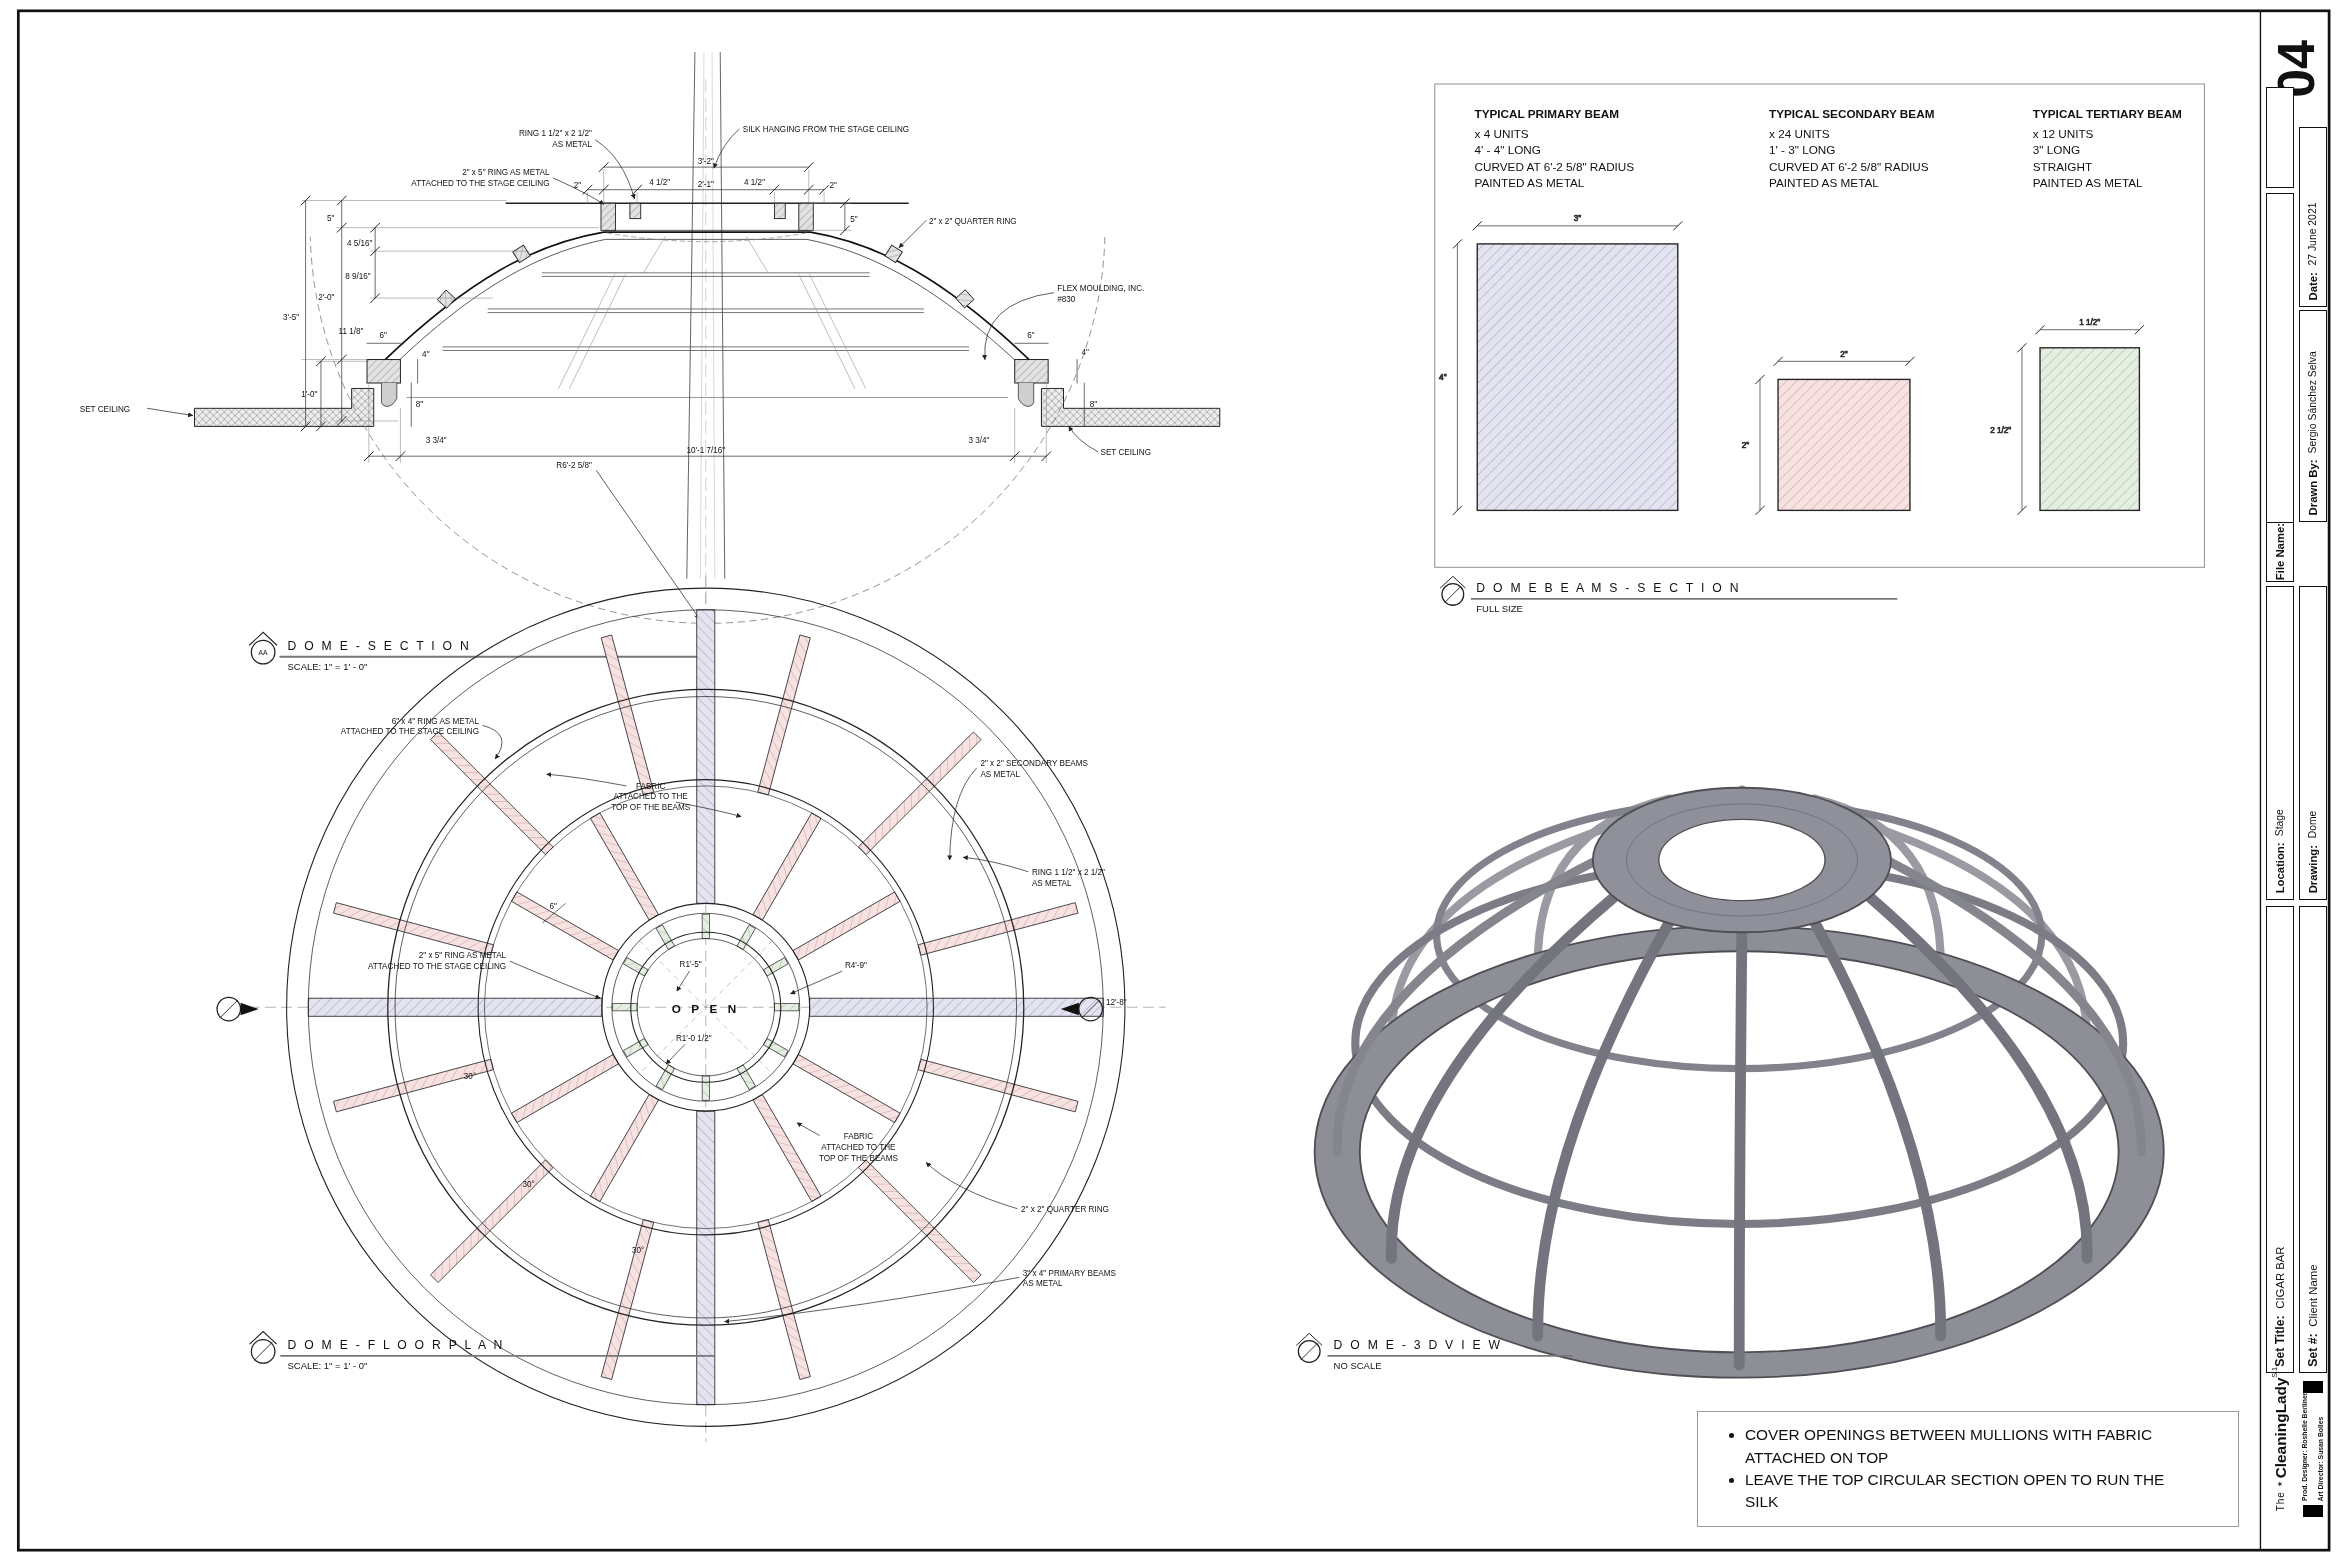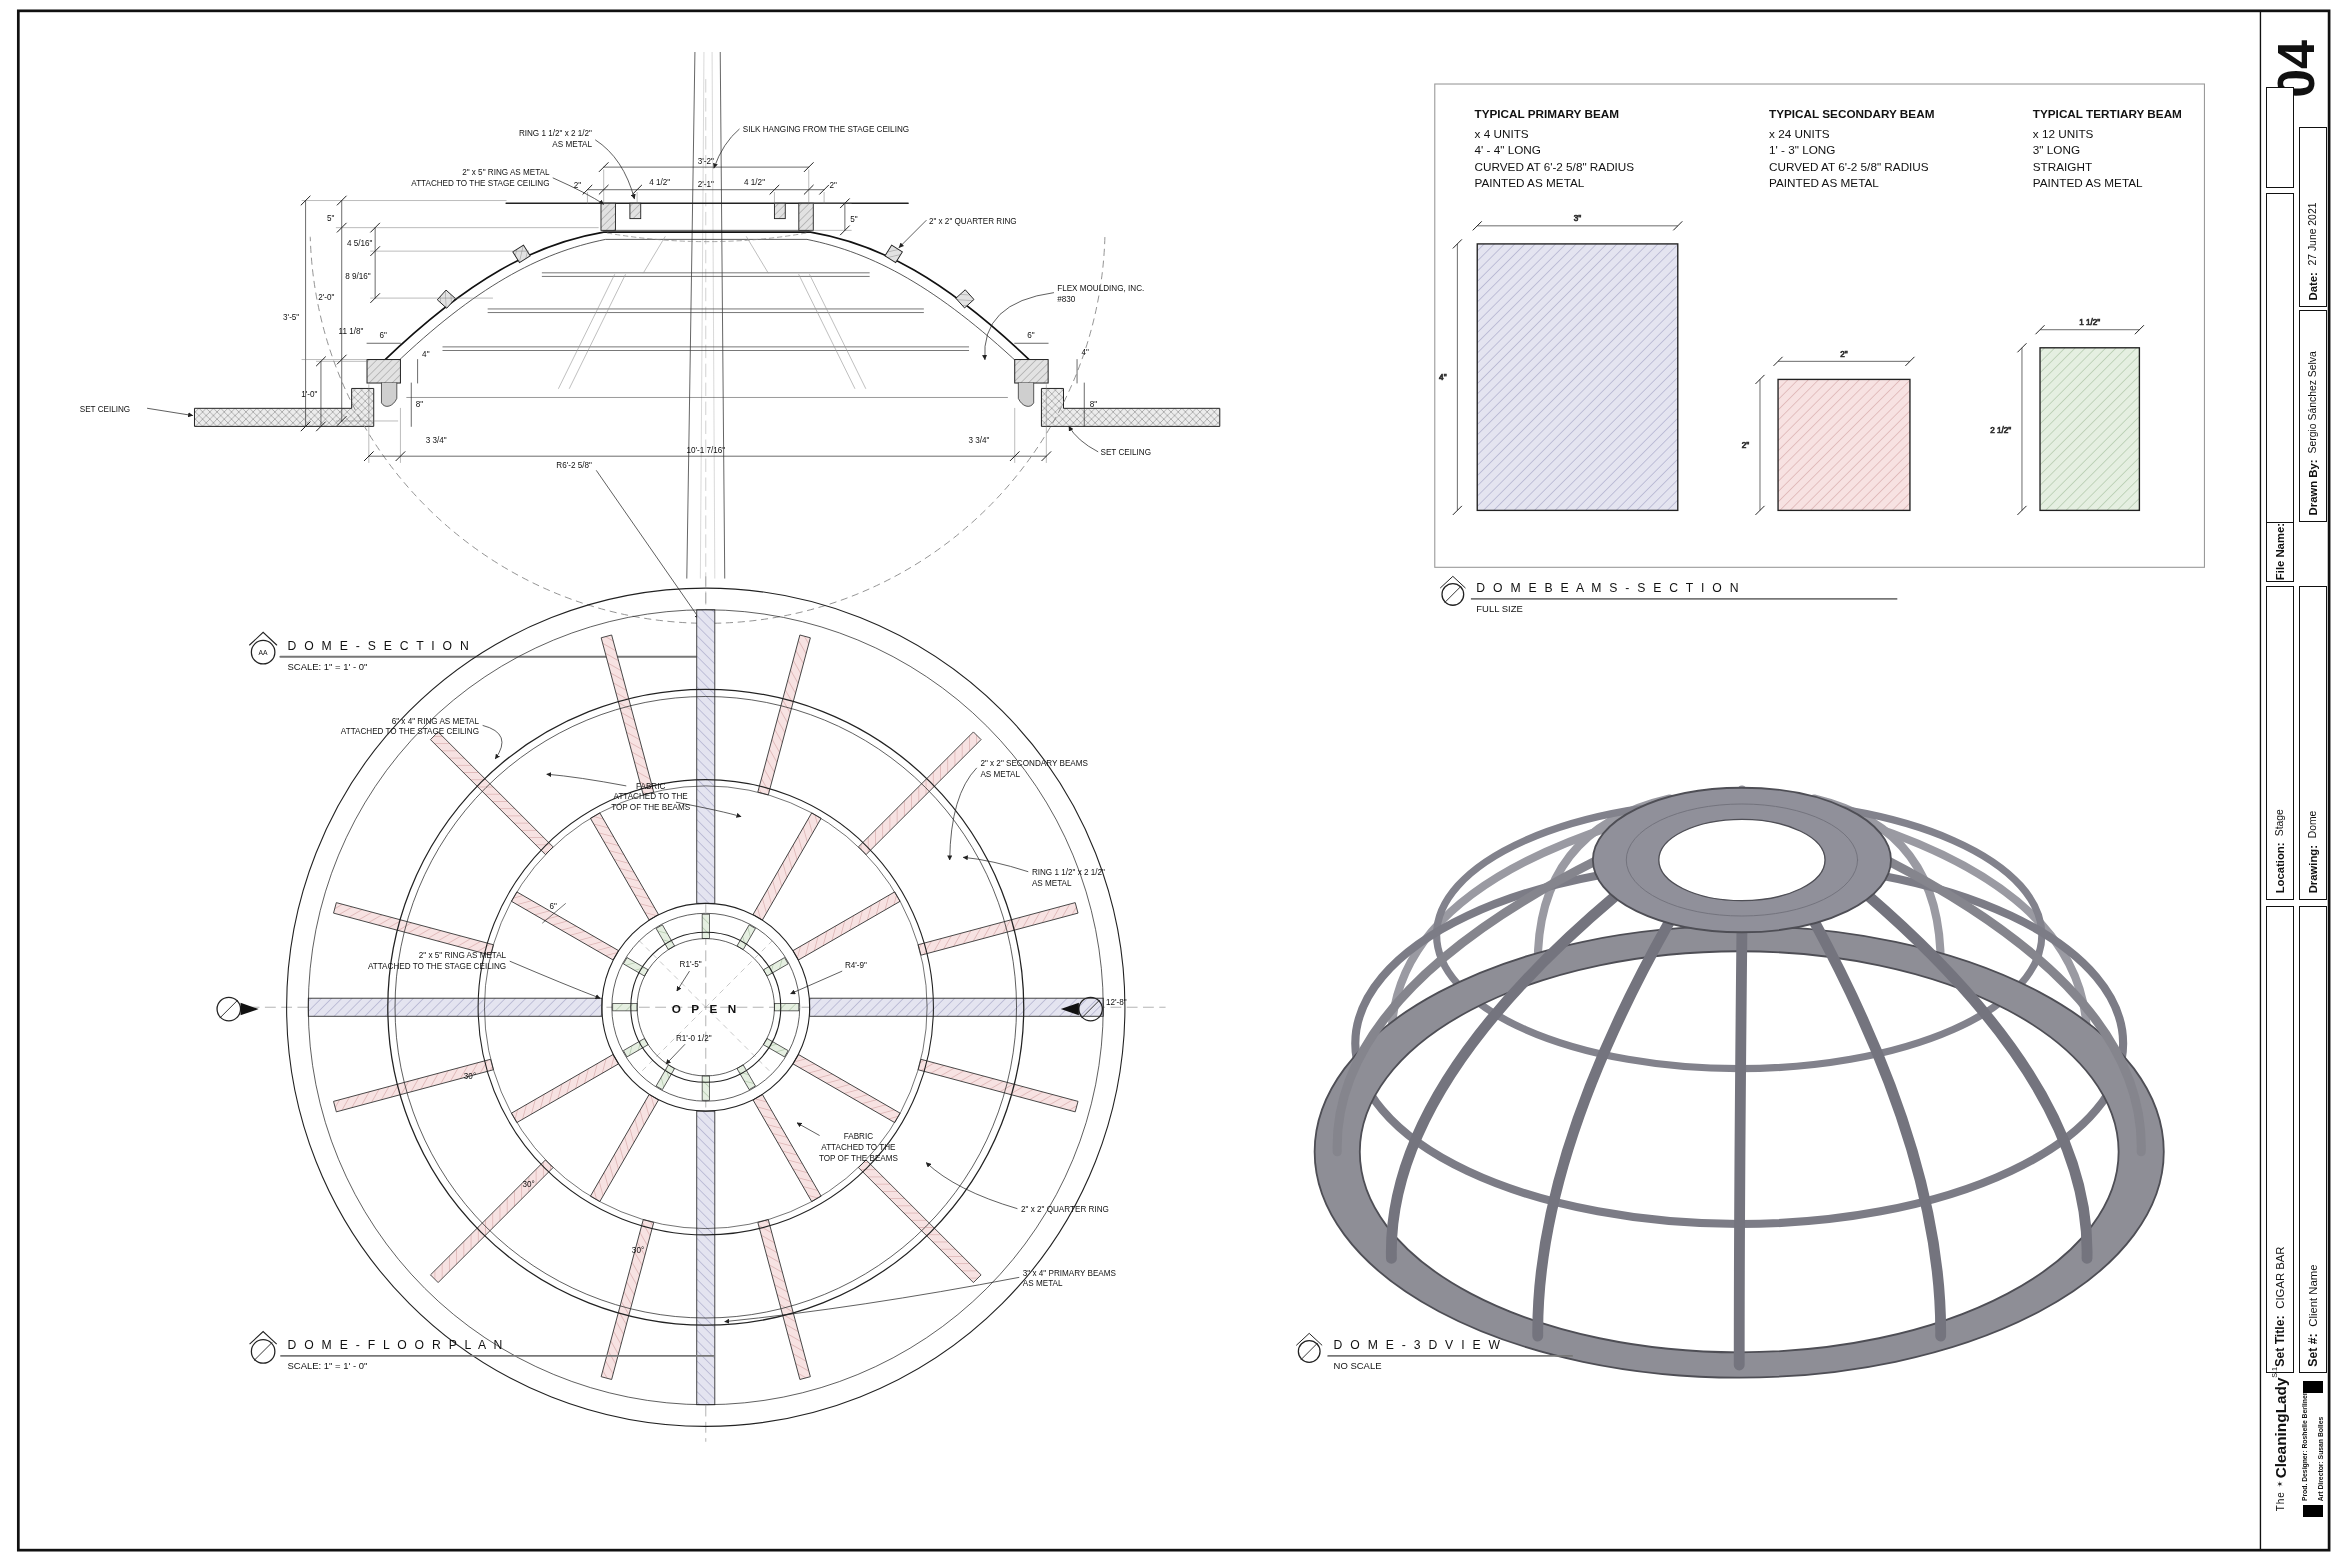--- a/index.html
+++ b/index.html
@@ -485,20 +485,26 @@
       <circle cx="1449" cy="1496" r="12" fill="none" stroke="#222" stroke-width="1.4"></circle>
       <line x1="1440" y1="1505" x2="1458" y2="1487" stroke="#222" stroke-width="1"></line>
       <path d="M1435,1489 L1449,1476 L1463,1489" fill="none" stroke="#222" stroke-width="1.1"></path>
       <text class="ttl" x="1476" y="1493">D O M E   -   3 D   V I E W</text>
       <line x1="1470" y1="1501" x2="1740" y2="1501" stroke="#777" stroke-width="2"></line>
       <text class="scl" x="1476" y="1516">NO SCALE</text>
     </g>
   </g>
 </svg>
 
+<div class="notes">
+  <ul>
+    <li>COVER OPENINGS BETWEEN MULLIONS  WITH FABRIC ATTACHED ON TOP</li>
+    <li>LEAVE THE TOP CIRCULAR SECTION OPEN TO RUN THE SILK</li>
+  </ul>
+</div>
 
 <div class="strip">
   <div class="sheetnum">
     <div class="vt">04</div>
   </div>
 
   <div class="tbox" style="left:5.4px;top:76px;width:28px;height:101px;"></div>
   <div class="tbox" style="left:5.4px;top:182px;width:28px;height:330px;"></div>
   <div class="tbox ctr" style="left:5.4px;top:511px;width:28px;height:60px;">
     <div class="vt"><span class="lbl">File Name:</span></div>

